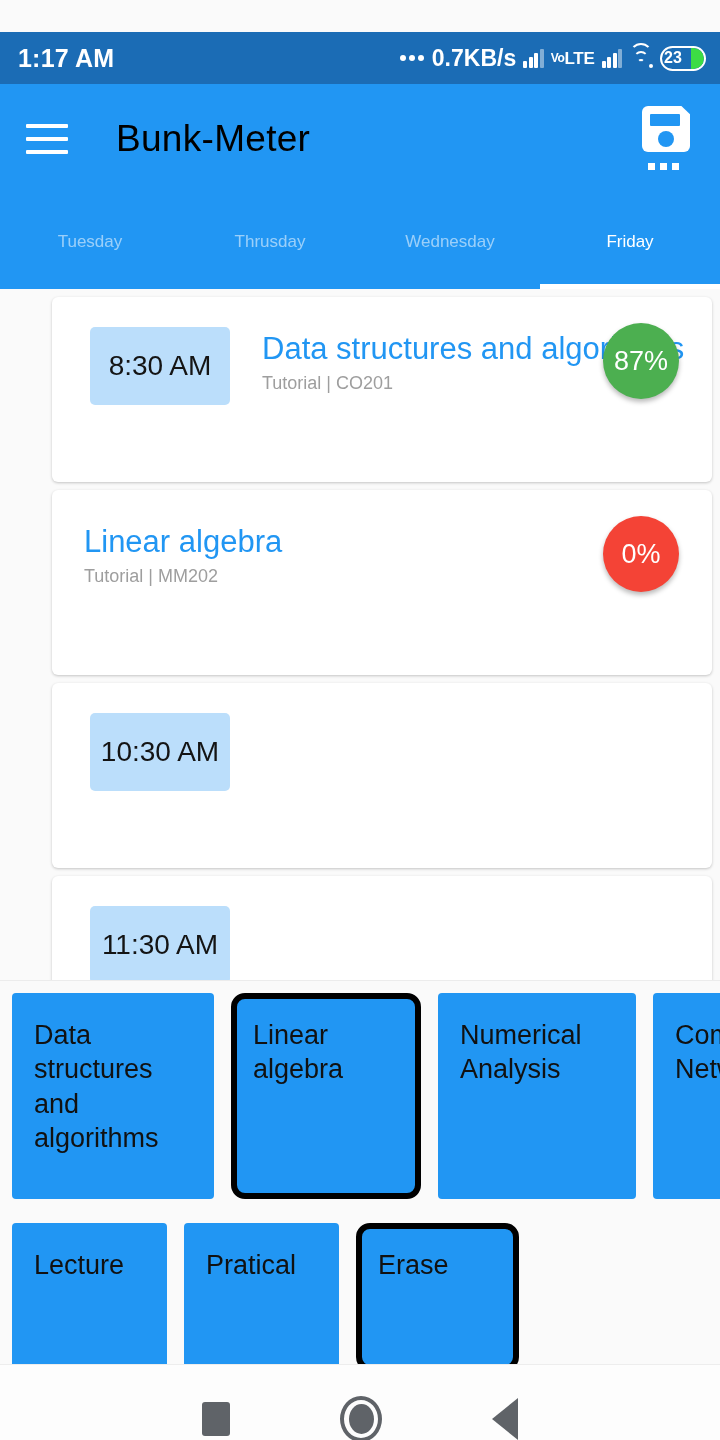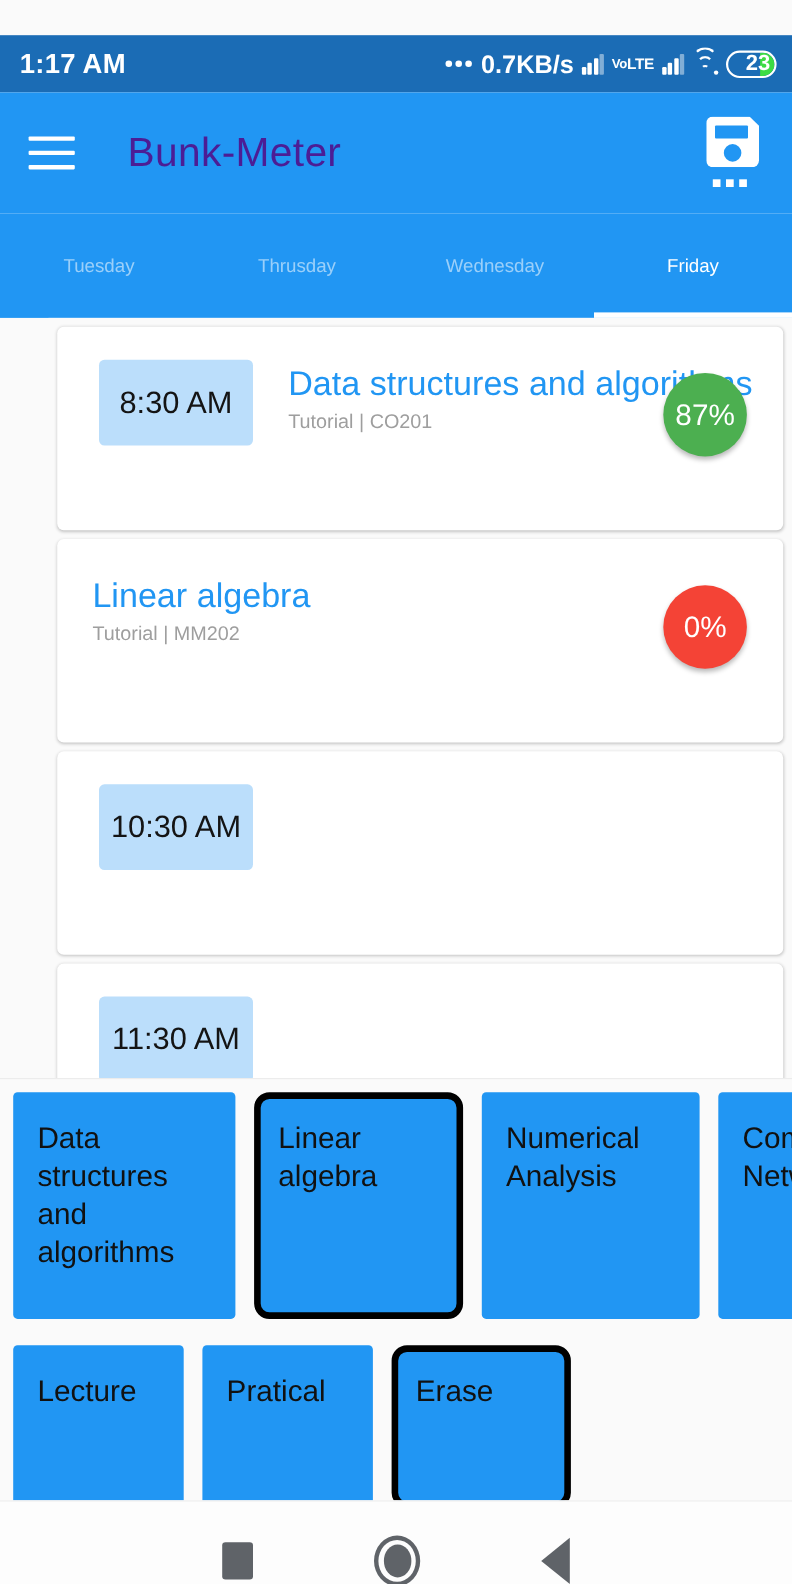--- a/index.html
+++ b/index.html
@@ -24,39 +24,39 @@
   .sb-dots i{ width:6px; height:6px; background:#fff; border-radius:50%; display:block; }
   .sb-speed{ font-size:23px; font-weight:bold; }
   .bars{ display:flex; align-items:flex-end; gap:1.5px; height:20px; }
   .bars span{ width:4px; background:#fff; display:block; border-radius:1px; }
   .bars span:nth-child(1){ height:7px; }
   .bars span:nth-child(2){ height:11px; }
   .bars span:nth-child(3){ height:15px; }
   .bars span:nth-child(4){ height:19px; opacity:.45; }
   .volte{ display:flex; flex-direction:row; align-items:center; line-height:1; font-weight:bold; }
   .volte b{ font-size:12px; letter-spacing:-.3px; }
-  .volte s{ font-size:14px; text-decoration:none; letter-spacing:-.3px; }
+  .volte s{ font-size:17px; text-decoration:none; letter-spacing:-.3px; }
   .wifi{ position:relative; width:24px; height:19px; }
   .wifi b{ position:absolute; border:2.6px solid #fff; border-bottom-color:transparent;
            border-left-color:transparent; border-right-color:transparent; border-radius:50%;
            left:50%; bottom:2px; transform:translateX(-50%); display:block; }
   .wifi b:nth-child(1){ width:23px; height:23px; }
   .wifi b:nth-child(2){ width:15px; height:15px; }
   .wifi b:nth-child(3){ width:7px;  height:7px; }
   .wifi u{ position:absolute; right:0; bottom:0; width:4px; height:4px; background:#fff; border-radius:50%; }
   .battery{ width:46px; height:25px; border:2.5px solid #fff; border-radius:13px;
             display:flex; align-items:center; position:relative; overflow:hidden; }
   .battery .fill{ position:absolute; right:0; top:0; bottom:0; width:13px; background:#3DDC44; border-radius:0 10px 10px 0; }
-  .battery .lvl{ position:relative; z-index:2; font-size:20px; font-weight:bold; padding-left:16px; }
+  .battery .lvl{ position:relative; z-index:2; font-size:16px; font-weight:bold; padding-left:2px; }
 
   
   .appbar{ height:110px; background:#2196F3; display:flex; align-items:center; padding:0 26px; }
   .hamburger{ width:42px; height:30px; display:flex; flex-direction:column; justify-content:space-between; cursor:pointer; }
   .hamburger span{ display:block; height:4px; background:#fff; border-radius:1px; }
-  .app-title{ color:#4c1d95; font-size:37px; margin-left:48px; font-weight:400; letter-spacing:.3px; }
+  .app-title{ color:#000000; font-size:37px; margin-left:48px; font-weight:400; letter-spacing:.3px; }
   .appbar-spacer{ flex:1; }
   .save-icon{ width:56px; height:66px; position:relative; cursor:pointer; }
   .save-icon .disk{ position:absolute; top:0; left:4px; width:48px; height:46px; background:#fff;
                     border-radius:6px; clip-path:polygon(0 0, 82% 0, 100% 18%, 100% 100%, 0 100%); }
   .save-icon .shutter{ position:absolute; top:8px; left:12px; width:30px; height:12px; background:#2196F3; border-radius:1px; }
   .save-icon .hub{ position:absolute; top:25px; left:20px; width:16px; height:16px; background:#2196F3; border-radius:50%; }
   .save-icon .dots{ position:absolute; bottom:2px; left:10px; display:flex; gap:5px; }
   .save-icon .dots i{ width:7px; height:7px; background:#fff; display:block; }
 
   
@@ -69,21 +69,21 @@
   
   .list{ position:absolute; top:257px; left:0; right:0; bottom:0; background:#fafafa; padding:0 4px; overflow:hidden;margin-left:44px; }
   .card{ background:#fff; border-radius:6px; margin:8px 4px; box-shadow:0 1px 3px rgba(0,0,0,.22);
          height:185px; display:flex; align-items:flex-start; padding:30px 0 0 0; position:relative; }
   .time-chip{ width:140px; min-width:140px; height:78px; background:#BBDEFB; border-radius:5px;
               margin-left:38px; display:flex; align-items:center; justify-content:center;
               font-size:28px; color:#141414; }
   .card-body{ margin-left:32px; flex:1; padding-right:10px; }
   .subject{ color:#2196F3; font-size:31px; line-height:1.42; }
   .meta{ color:#9e9e9e; font-size:18px; margin-top:2px; }
-  .pct{ position:absolute; right:33px; top:42px; width:76px; height:76px; border-radius:50%;
+  .pct{ position:absolute; right:33px; top:26px; width:76px; height:76px; border-radius:50%;
         display:flex; align-items:center; justify-content:center; color:#fff; font-size:27px;
         box-shadow:0 3px 5px rgba(0,0,0,.28); }
 
   
   .sheet{ position:absolute; left:0; right:0; bottom:108px; top:948px; background:#fafafa;
           border-top:1px solid #ececec; padding:0; overflow:hidden; }
   .chip-row{ display:flex; gap:17px; padding:12px 12px 0 12px; }
   .chip{ background:#2196F3; color:#111; border-radius:4px; padding:25px 22px 0 22px;
          font-size:27px; line-height:1.27; cursor:pointer; flex-shrink:0; }
   .chip.selected{ border:6px solid #000; border-radius:14px; padding:19px 16px 0 16px; }

